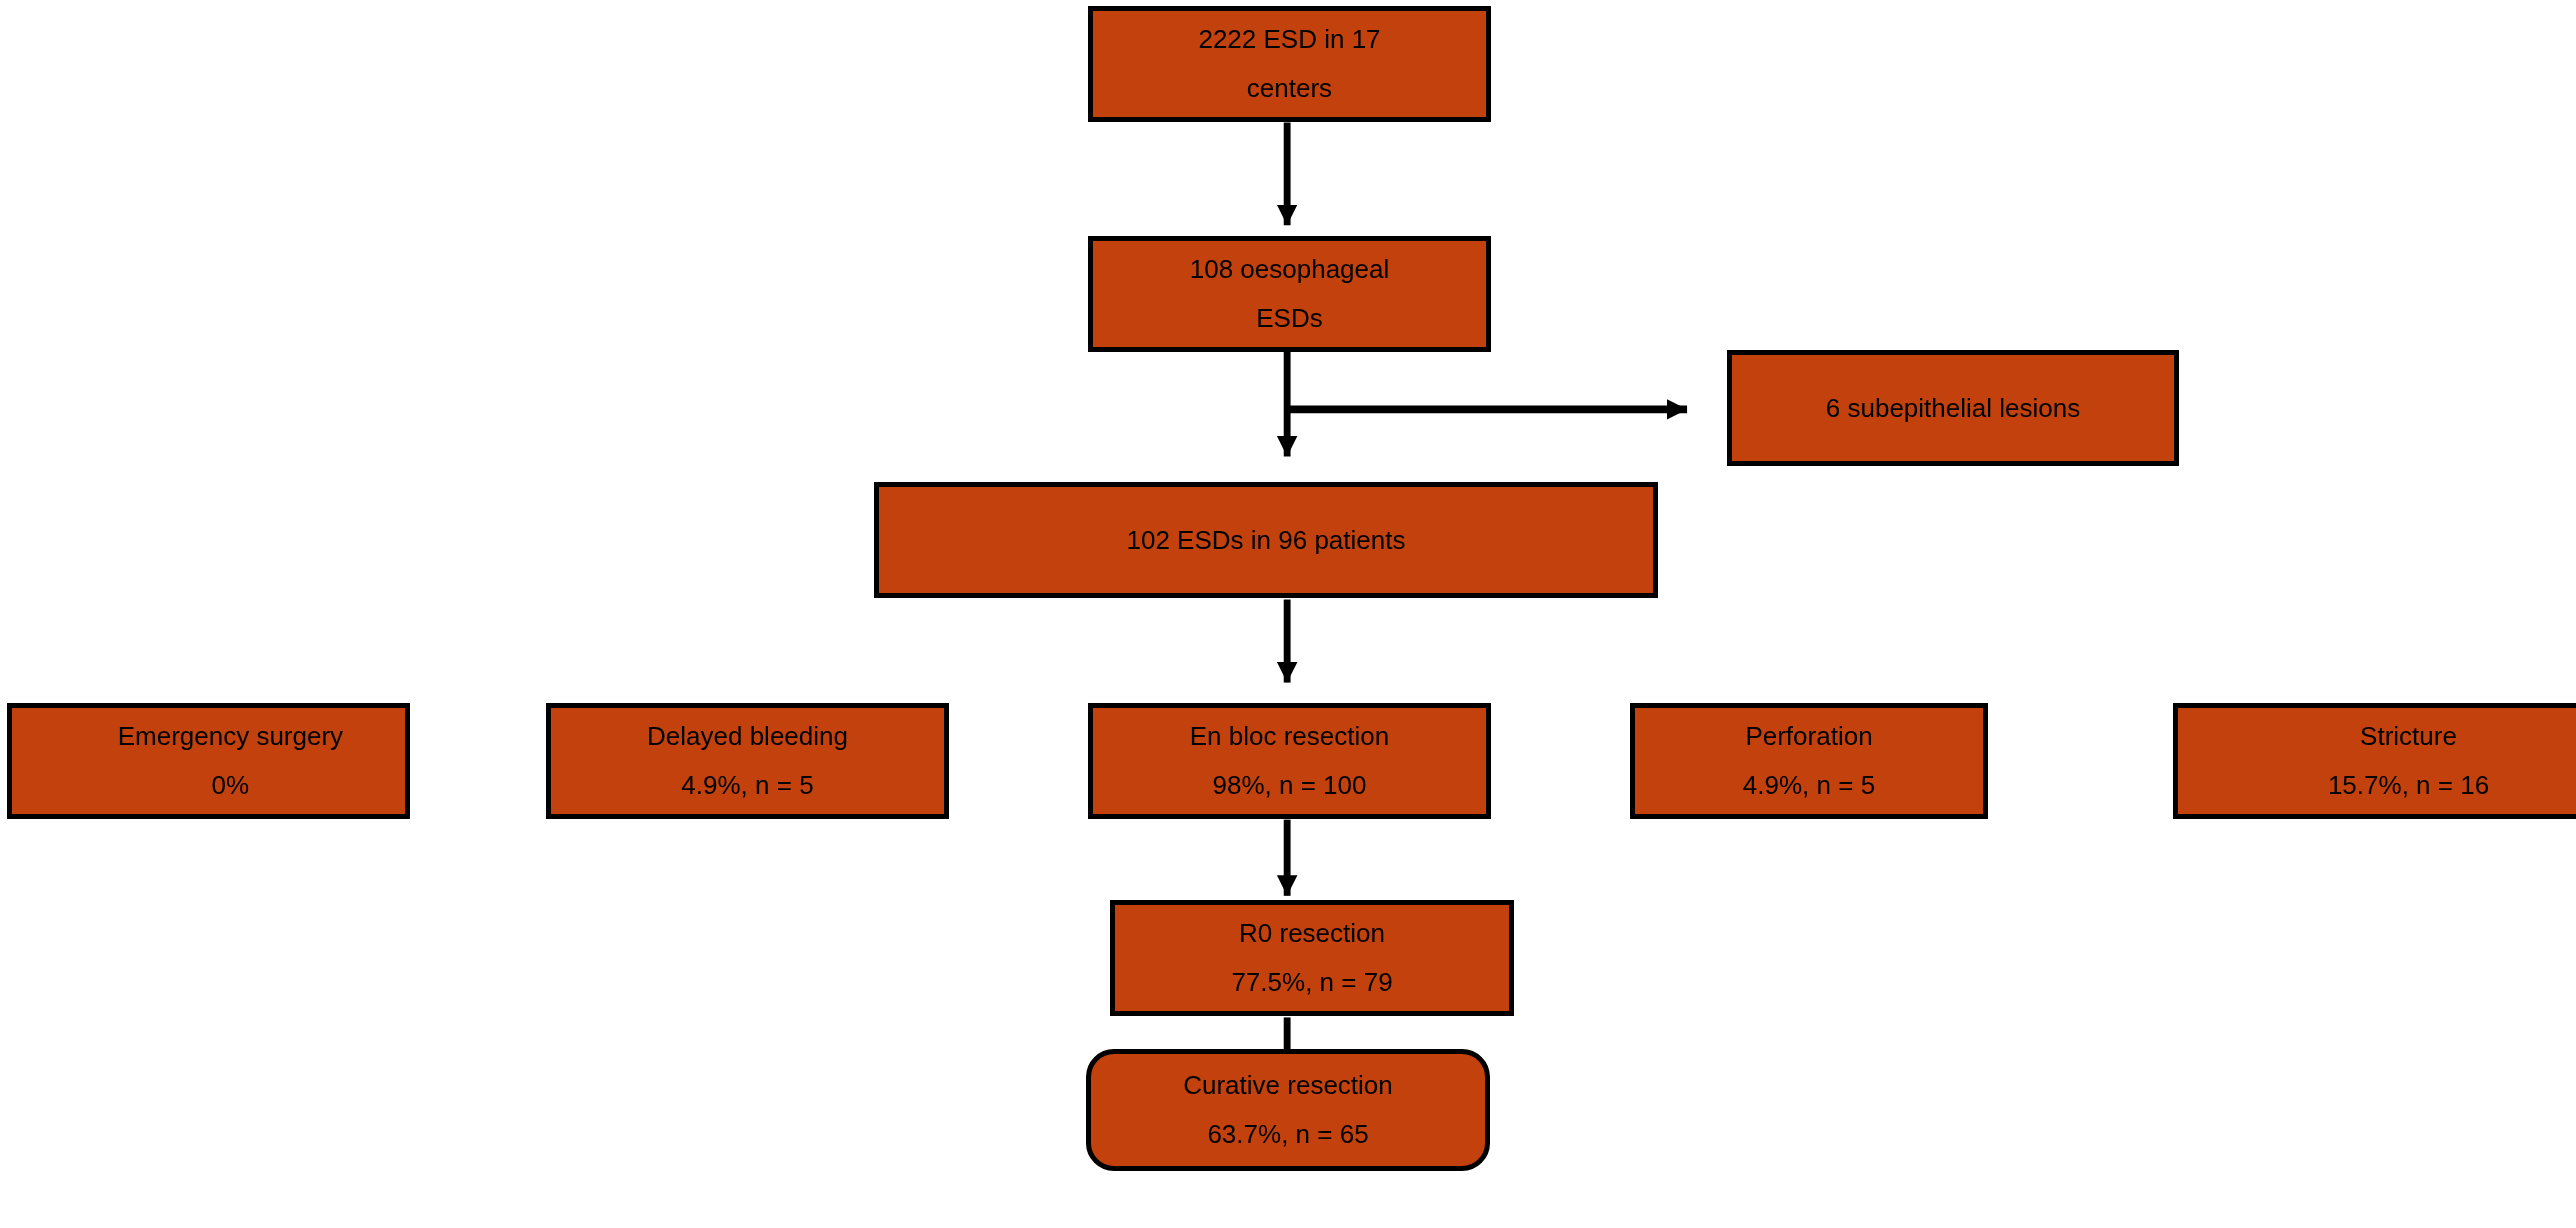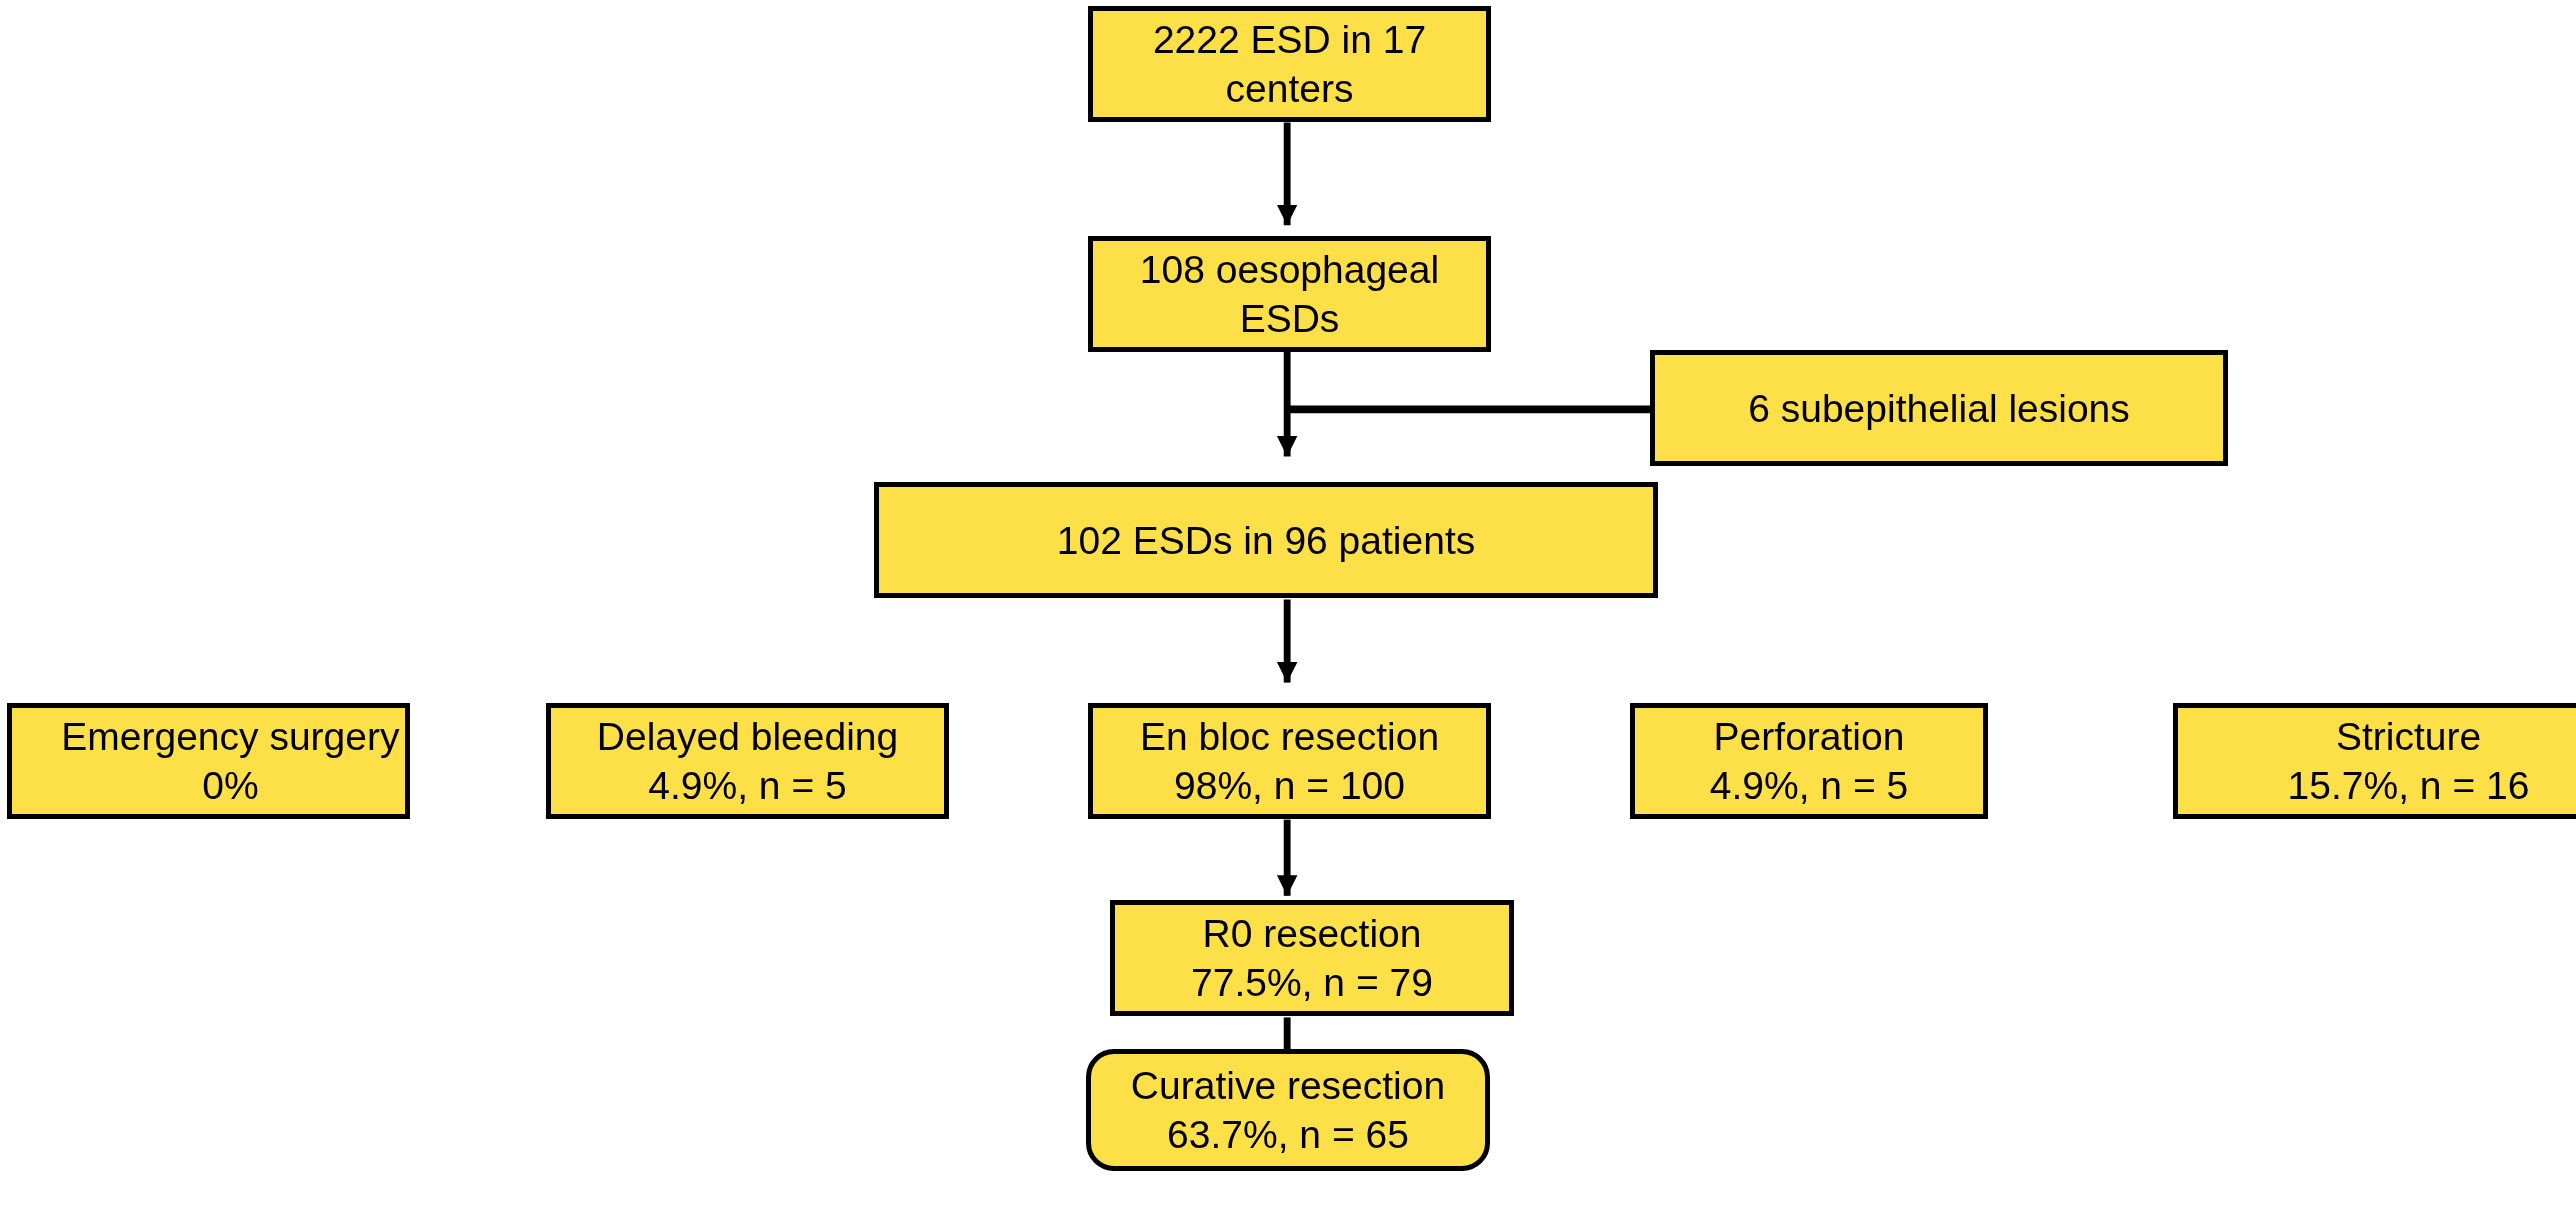--- a/index.html
+++ b/index.html
@@ -20,34 +20,34 @@
     position: absolute;
     left: 0;
     top: 0;
     width: 2576px;
     height: 1229px;
   }
   .box {
     position: absolute;
     box-sizing: border-box;
     border: 5.1px solid #000000;
-    background: #fde047;
+    background: #c2410c;
     display: flex;
     flex-direction: column;
     align-items: center;
     justify-content: center;
     text-align: center;
-    font-size: 39px;
+    font-size: 26px;
     line-height: 49px;
     white-space: nowrap;
   }
   
   #node-total        { left: 1088px; top: 6px;    width: 403px; height: 116px; }
   #node-oesophageal  { left: 1088px; top: 236px;  width: 403px; height: 116px; }
-  #node-subepithelial{ left: 1650px; top: 350px;  width: 578px; height: 116px; justify-content: center; }
+  #node-subepithelial{ left: 1727px; top: 350px;  width: 452px; height: 116px; justify-content: center; }
   #node-included     { left: 874px; top: 482px;  width: 784px; height: 116px; }
   #node-emergency    { left: 6.9px;    top: 703px;  width: 403px; height: 116px; padding-left: 44px; }
   #node-delayed      { left: 546px;  top: 703px;  width: 403px; height: 116px; }
   #node-enbloc       { left: 1088px; top: 703px;  width: 403px; height: 116px; }
   #node-perforation  { left: 1630px; top: 703px;  width: 358px; height: 116px; }
   #node-stricture    { left: 2173px; top: 703px;  width: 471px; height: 116px; }
   #node-r0           { left: 1086px; top: 900px; width: 404px; height: 116px; margin-left: 24px; }
   #node-curative     { left: 1086px; top: 1049px; width: 404px; height: 122px; border-radius: 28px; }
 </style>
 </head>

